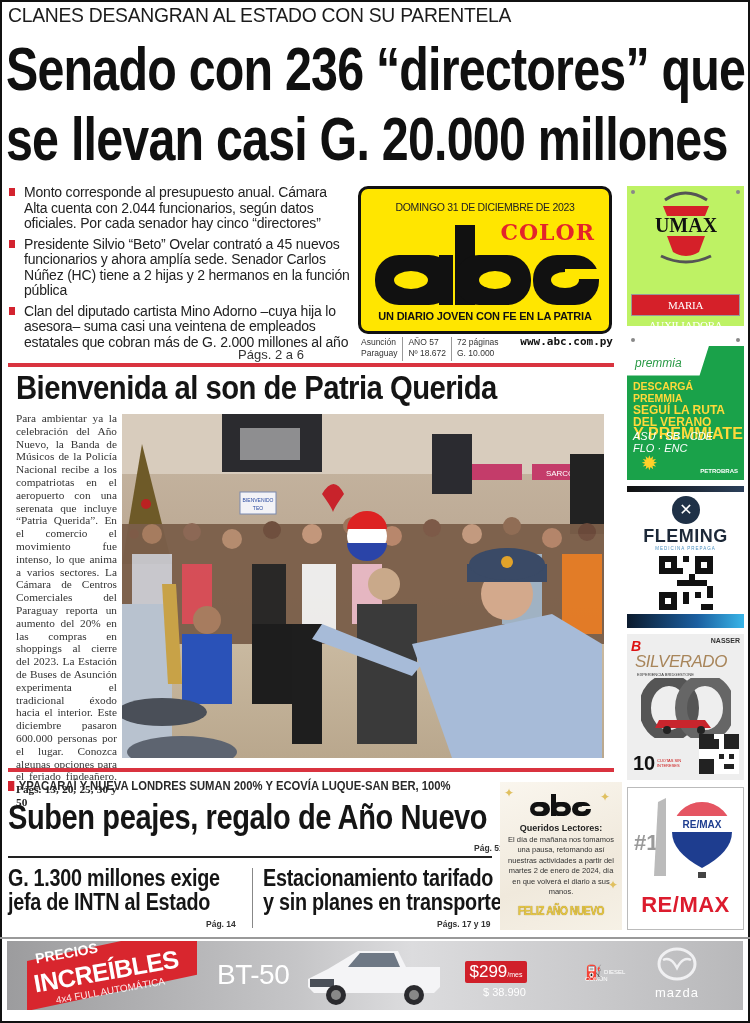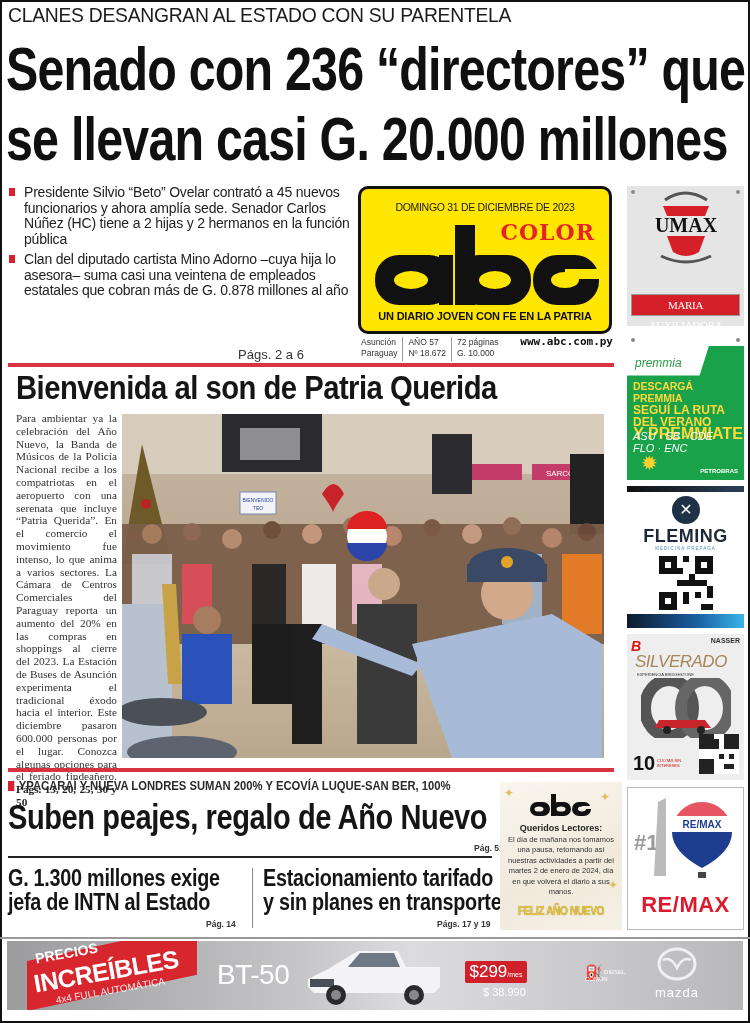--- a/index.html
+++ b/index.html
@@ -49,21 +49,21 @@
   
   .notice { position: absolute; left: 500px; top: 782px; width: 122px; height: 148px; background: linear-gradient(160deg, #faf6ee, #f0e9dc 60%, #f6f1e6); overflow: hidden; }
   .notice .n-logo { position: absolute; left: 30px; top: 12px; width: 62px; height: 22px; }
   .notice .n-title { position: absolute; top: 41px; width: 100%; text-align: center; font-size: 9px; font-weight: bold; color: #222; }
   .notice .n-body { position: absolute; top: 53px; left: 4px; width: 114px; text-align: center; font-size: 7.5px; line-height: 10.4px; color: #333; }
   .notice .n-greet { position: absolute; top: 122px; width: 100%; text-align: center; font-size: 12px; font-weight: bold; color: #e4c542; letter-spacing: -0.5px; text-shadow: 0 0 1px #8a6a00; transform: scaleX(0.85); }
   .star { position: absolute; color: #e0c060; font-size: 12px; }
 
   
   .ad { position: absolute; left: 627px; width: 117px; overflow: hidden; }
-  .ad-umax { top: 186px; height: 140px; background: #e5e5e5; }
+  .ad-umax { top: 186px; height: 140px; background: #bef264; }
   .ad-premmia { top: 334px; height: 146px; background: #fff; }
   .ad-fleming { top: 486px; height: 142px; background: #fff; }
   .ad-silverado { top: 634px; height: 146px; background: #eee; }
   .ad-remax { top: 787px; height: 143px; background: #fff; border: 1px solid #bbb; }
   .dot { position: absolute; width: 4px; height: 4px; border-radius: 50%; background: #888; }
 
   
   .banner { position: absolute; left: 7px; top: 941px; width: 736px; height: 69px; background: linear-gradient(90deg, #9c9c9e 0%, #c6c6c8 40%, #dcdcde 55%, #c9c9cb 80%, #b8b8ba 100%); overflow: hidden; }
   .banner-top { position: absolute; left: 0; top: 937px; width: 750px; height: 2px; background: #999; }
 </style>
@@ -72,22 +72,23 @@
 
 <div class="frame"></div>
 
 <div class="kicker">CLANES DESANGRAN AL ESTADO CON SU PARENTELA</div>
 <h1 class="headline">
   <span>Senado con 236 “directores” que</span>
   <span>se llevan casi G. 20.000 millones</span>
 </h1>
 
 <div class="bullets">
+  <p class="bullet">Monto corresponde al presupuesto anual. Cámara Alta cuenta con 2.044 funcionarios, según datos oficiales. Por cada senador hay cinco “directores”</p>
   <p class="bullet">Presidente Silvio “Beto” Ovelar contrató a 45 nuevos funcionarios y ahora amplía sede. Senador Carlos Núñez (HC) tiene a 2 hijas y 2 hermanos en la función pública</p>
-  <p class="bullet">Clan del diputado cartista Mino Adorno –cuya hija lo asesora– suma casi una veintena de empleados estatales que cobran más de G. 0.878 millones al año</p>
+  <p class="bullet">Clan del diputado cartista Mino Adorno –cuya hija lo asesora– suma casi una veintena de empleados estatales que cobran más de G. 2.000 millones al año</p>
 </div>
 <div class="pags-top">Págs. 2 a 6</div>
 
 <div class="masthead">
   <div class="mh-date">DOMINGO 31 DE DICIEMBRE DE 2023</div>
   <svg class="mh-abc" viewBox="0 0 228 90">
 
     <rect x="2" y="36" width="78" height="50" rx="24" fill="#111"></rect>
     <ellipse cx="38" cy="61" rx="17" ry="9" fill="#ffe600"></ellipse>
     <rect x="66" y="36" width="14" height="50" fill="#111"></rect>

